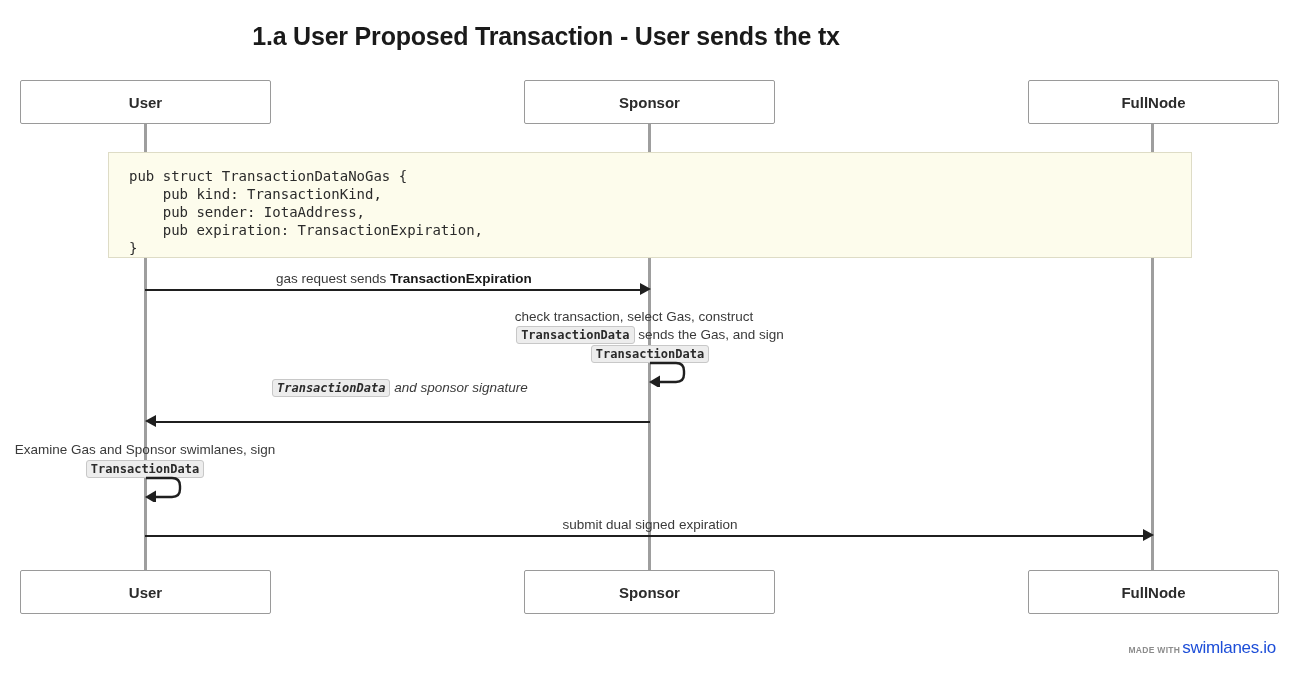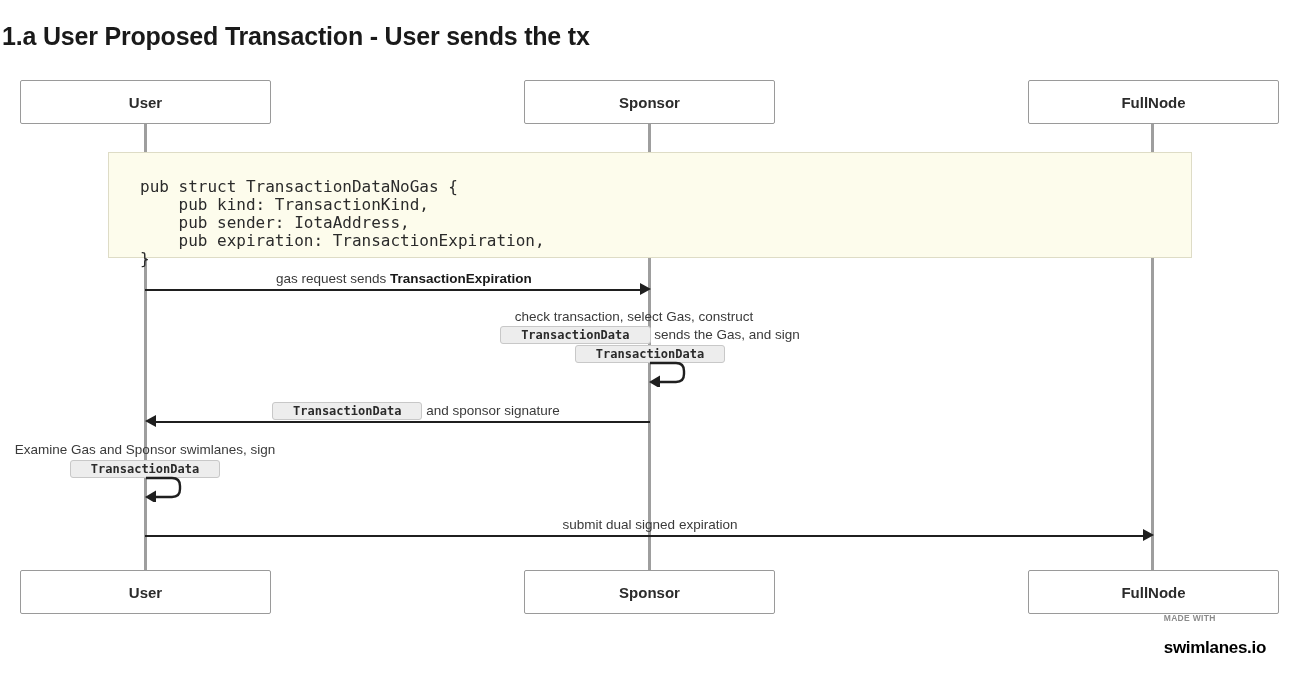--- a/index.html
+++ b/index.html
@@ -12,23 +12,24 @@
     height: 676px;
     position: relative;
     font-family: "Liberation Sans", sans-serif;
     color: #2b2b2b;
     overflow: hidden;
   }
 
   
   #diagram-title {
     position: absolute;
-    left: 2px;
+    left: 16px;
     top: 22px;
     width: 1060px;
+    text-align: center;
     font-size: 25px;
     font-weight: bold;
     color: #1a1a1a;
     letter-spacing: -0.2px;
   }
 
   
   .lifeline {
     position: absolute;
     width: 3px;
@@ -56,24 +57,24 @@
     position: absolute;
     left: 108px;
     top: 152px;
     width: 1084px;
     height: 106px;
     background: #fdfcec;
     border: 1.5px solid #dedcc6;
     box-sizing: border-box;
   }
   #note-code {
-    margin: 15px;
+    margin: 4px;
     padding: 10px 0 0 16px;
     font-family: "DejaVu Sans Mono", "Liberation Mono", monospace;
-    font-size: 16px;
+    font-size: 14px;
     line-height: 18px;
     color: #2b2b2b;
     white-space: pre;
   }
 
   
   .msg-line {
     position: absolute;
     height: 2.4px;
     background: #1f1f1f;
@@ -100,53 +101,52 @@
 
   
   .chip {
     display: inline-block;
     font-family: "DejaVu Sans Mono", "Liberation Mono", monospace;
     font-size: 12px;
     font-weight: bold;
     background: #ededed;
     border: 1px solid #c8c8c8;
     border-radius: 3px;
-    padding: 1px 20px;
+    padding: 1px 4px;
     color: #2b2b2b;
     line-height: 14px;
     vertical-align: middle;
   }
 
   
   .self-loop {
     position: absolute;
     width: 44px;
     height: 26px;
   }
 
   
   #watermark {
     position: absolute;
-    right: 34px;
+    right: 24px;
     bottom: 18px;
     display: flex;
     align-items: baseline;
-    gap: 15px;
-    flex-direction: column;
+    gap: 2px;
   }
   #watermark-made-with {
     font-size: 8.5px;
     font-weight: bold;
     letter-spacing: 0.3px;
     color: #8c8c8c;
   }
   #watermark-brand {
     font-size: 17px;
-    font-weight: bold;
-    color: #000000;
+    font-weight: normal;
+    color: #1d4ed8;
     letter-spacing: -0.3px;
   }
 </style>
 </head>
 <body>
 
 <div id="diagram-title">1.a User Proposed Transaction - User sends the tx</div>
 
 <div class="lifeline" style="left:144px; top:124px; height:446px;"></div>
 <div class="lifeline" style="left:648px; top:124px; height:446px;"></div>
@@ -183,21 +183,21 @@
   <span class="chip">TransactionData</span><span> sends the Gas, and sign</span>
 </div>
 <div class="msg-label center" style="left:400px; top:344px; width:500px;">
   <span class="chip">TransactionData</span>
 </div>
 <svg class="self-loop" style="left:646px; top:361px;" viewBox="0 0 44 26">
   <path d="M4,2 L30,2 Q38,2 38,10 L38,13 Q38,21 30,21 L13,21" fill="none" stroke="#1f1f1f" stroke-width="2.4"></path>
   <polygon points="14,14.5 14,27.5 3,21" fill="#1f1f1f"></polygon>
 </svg>
 
-<div class="msg-label" style="left:272px; top:401px;">
+<div class="msg-label" style="left:272px; top:378px;font-style:italic;">
   <span class="chip">TransactionData</span><span> and sponsor signature</span>
 </div>
 <div class="msg-line" style="left:155px; top:421px; width:495px;"></div>
 <div class="arrowhead left" style="left:145px; top:415px;"></div>
 
 <div class="msg-label center" style="left:0px; top:440px; width:290px;">
   <span>Examine Gas and Sponsor swimlanes, sign</span>
 </div>
 <div class="msg-label center" style="left:0px; top:459px; width:290px;">
   <span class="chip">TransactionData</span>

